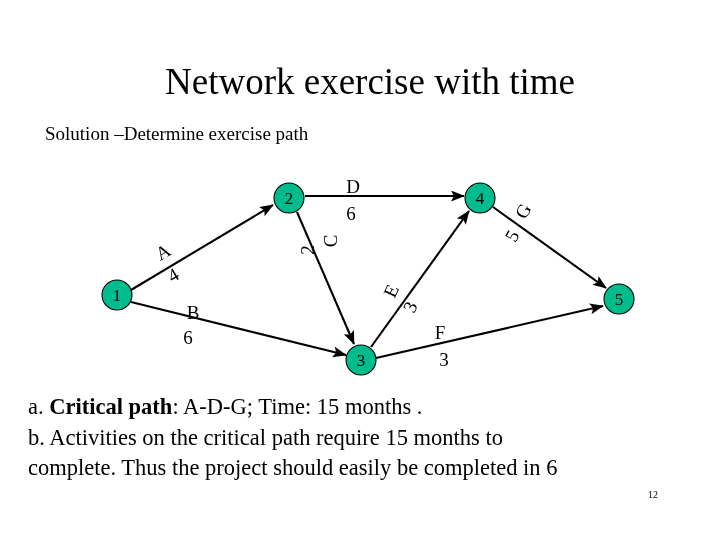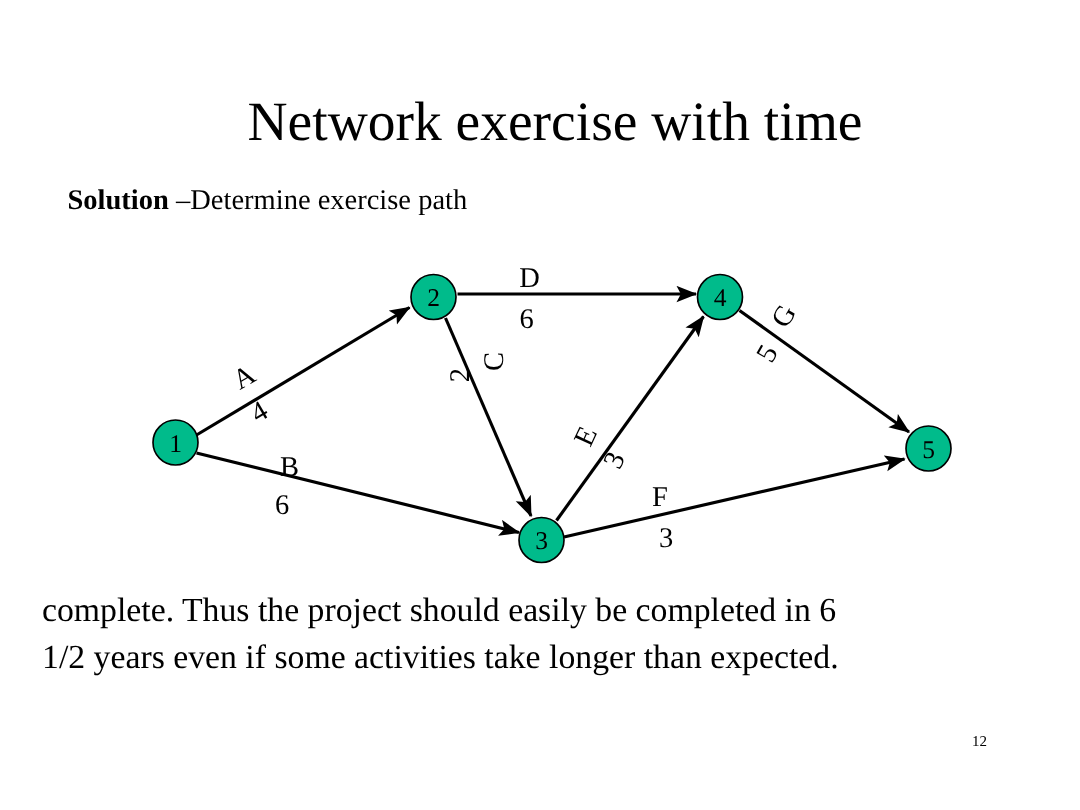--- a/index.html
+++ b/index.html
@@ -41,21 +41,21 @@
 
   
   .subtitle {
     position: absolute;
     left: 45px;
     top: 122px;
     font-size: 19px;
     line-height: 24px;
     white-space: nowrap;
   }
-  .subtitle .bold { font-weight: bold; }
+  .subtitle .bold { font-weight: normal; }
 
   
   #diagram {
     position: absolute;
     left: 0;
     top: 0;
     width: 720px;
     height: 540px;
   }
   #diagram svg { display: block; }
@@ -182,19 +182,22 @@
           </g>
           <g>
             <text x="523" y="211" class="edge-text" transform="rotate(-60 523 211)">G</text>
             <text x="512" y="236" class="edge-text" transform="rotate(-60 512 236)">5</text>
           </g>
         </g>
     </svg>
   </div>
 
   <div class="body-text">
+    <div class="body-line">
+      <span>a. </span><span class="bold">Critical path</span><span>: A-D-G; Time: 15 months .</span>
+    </div>
+    <div class="body-line">b. Activities on the critical path require 15 months to</div>
     <div class="body-line">complete. Thus the project should easily be completed in 6</div>
-    <div class="body-line">1/2 years even if some activities take longer than expected.</div>
   </div>
 
   <div class="page-number">12</div>
 
 </div>
 
 </body></html>

